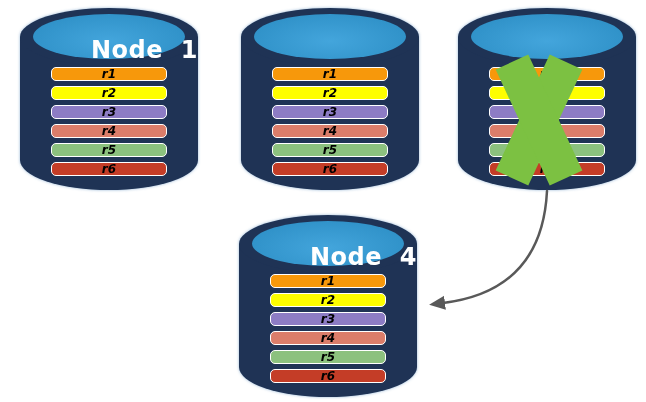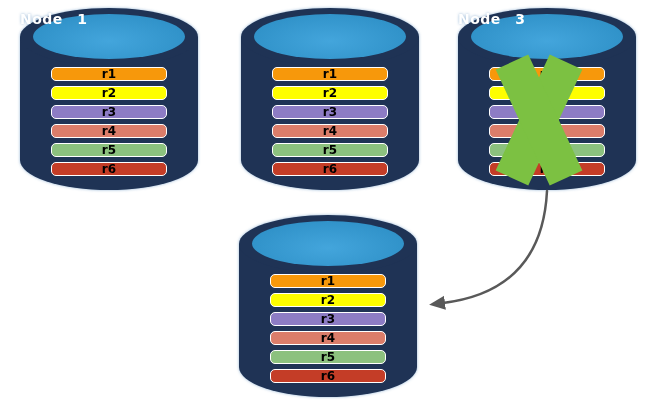--- a/index.html
+++ b/index.html
@@ -13,25 +13,25 @@
   .cyl-body {
     position:absolute; left:0; right:0; top:29px; bottom:0;
     border-radius:0 0 89px 89px / 0 0 30px 30px;
   }
   .cyl-top { position:absolute; left:0; top:0; width:178px; height:58px; border-radius:50%; }
   .cyl-top-inner {
     position:absolute; left:13px; top:6px; width:152px; height:45px; border-radius:50%;
     background-image: radial-gradient(ellipse at 50% 60%, rgba(255,255,255,0.10), rgba(0,0,0,0.10));
   }
   .node-title {
-    position:absolute; top:1px; left:0; width:100%; text-align:left;
-    font-size:14px; line-height:21px; font-weight:bold; color:#fff;
+    position:absolute; top:32px; left:0; width:100%; text-align:right;
+    font-size:24px; line-height:21px; font-weight:bold; color:#fff;
     word-spacing:9px; letter-spacing:0.5px; white-space:pre;
   }
-  .rows { position:absolute; left:31px; top:59px; width:116px; }
+  .rows { position:absolute; left:31px; top:59px; width:116px;font-style:italic; }
   .row-bar {
     height:14px; margin-bottom:5px; box-sizing:border-box;
     border:1px solid #fff; border-radius:5px;
     text-align:center; font-size:12px; line-height:12px; font-weight:bold; color:#000;
   }
   .x-mark { position:absolute; left:63px; top:48px; width:36px; height:128px; }
   .x-stroke { position:absolute; left:0; top:0; width:36px; height:128px; }
   .x-stroke.xa { transform:rotate(25deg); }
   .x-stroke.xb { transform:rotate(-25deg); }
   .arrow-layer { position:absolute; left:0; top:0; pointer-events:none; }
@@ -72,41 +72,41 @@
         <div class="row-bar" style="background-color: rgb(196, 61, 39);">r6</div>
       </div>
     </div>
   </div>
 
   <div class="node" style="left:458px; top:8px;">
     <div class="cyl">
       <div class="cyl-body" style="background-color: rgb(31, 51, 85);"></div>
       <div class="cyl-top" style="background-color: rgb(31, 51, 85);"></div>
       <div class="cyl-top-inner" style="background-color: rgb(46, 155, 216);"></div>
-      <div class="node-title">Node 3</div>
       <div class="rows">
         <div class="row-bar" style="background-color: rgb(247, 152, 11);">r1</div>
         <div class="row-bar" style="background-color: rgb(254, 254, 0);">r2</div>
         <div class="row-bar" style="background-color: rgb(141, 124, 196);">r3</div>
         <div class="row-bar" style="background-color: rgb(219, 125, 106);">r4</div>
         <div class="row-bar" style="background-color: rgb(140, 193, 126);">r5</div>
         <div class="row-bar" style="background-color: rgb(196, 61, 39);">r6</div>
       </div>
     </div>
     <div class="x-mark">
       <div class="x-stroke xa" style="background-color: rgb(124, 193, 66);"></div>
       <div class="x-stroke xb" style="background-color: rgb(124, 193, 66);"></div>
     </div>
   </div>
 
   <div class="node" style="left:239px; top:215px;">
     <div class="cyl">
       <div class="cyl-body" style="background-color: rgb(31, 51, 85);"></div>
       <div class="cyl-top" style="background-color: rgb(31, 51, 85);"></div>
       <div class="cyl-top-inner" style="background-color: rgb(46, 155, 216);"></div>
+      <div class="node-title">Node 4</div>
       <div class="rows">
         <div class="row-bar" style="background-color: rgb(247, 152, 11);">r1</div>
         <div class="row-bar" style="background-color: rgb(254, 254, 0);">r2</div>
         <div class="row-bar" style="background-color: rgb(141, 124, 196);">r3</div>
         <div class="row-bar" style="background-color: rgb(219, 125, 106);">r4</div>
         <div class="row-bar" style="background-color: rgb(140, 193, 126);">r5</div>
         <div class="row-bar" style="background-color: rgb(196, 61, 39);">r6</div>
       </div>
     </div>
   </div>

